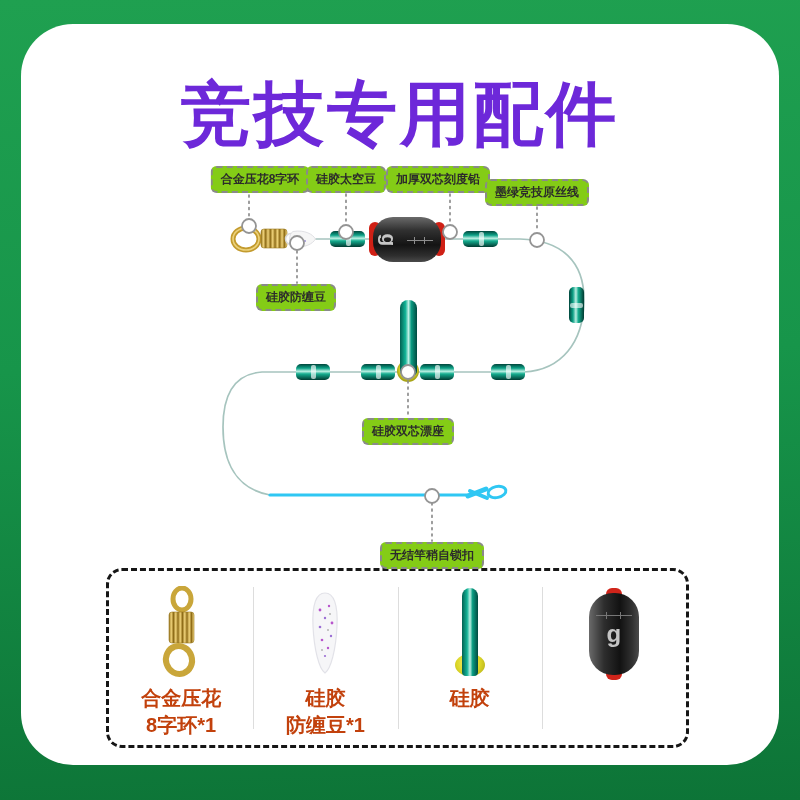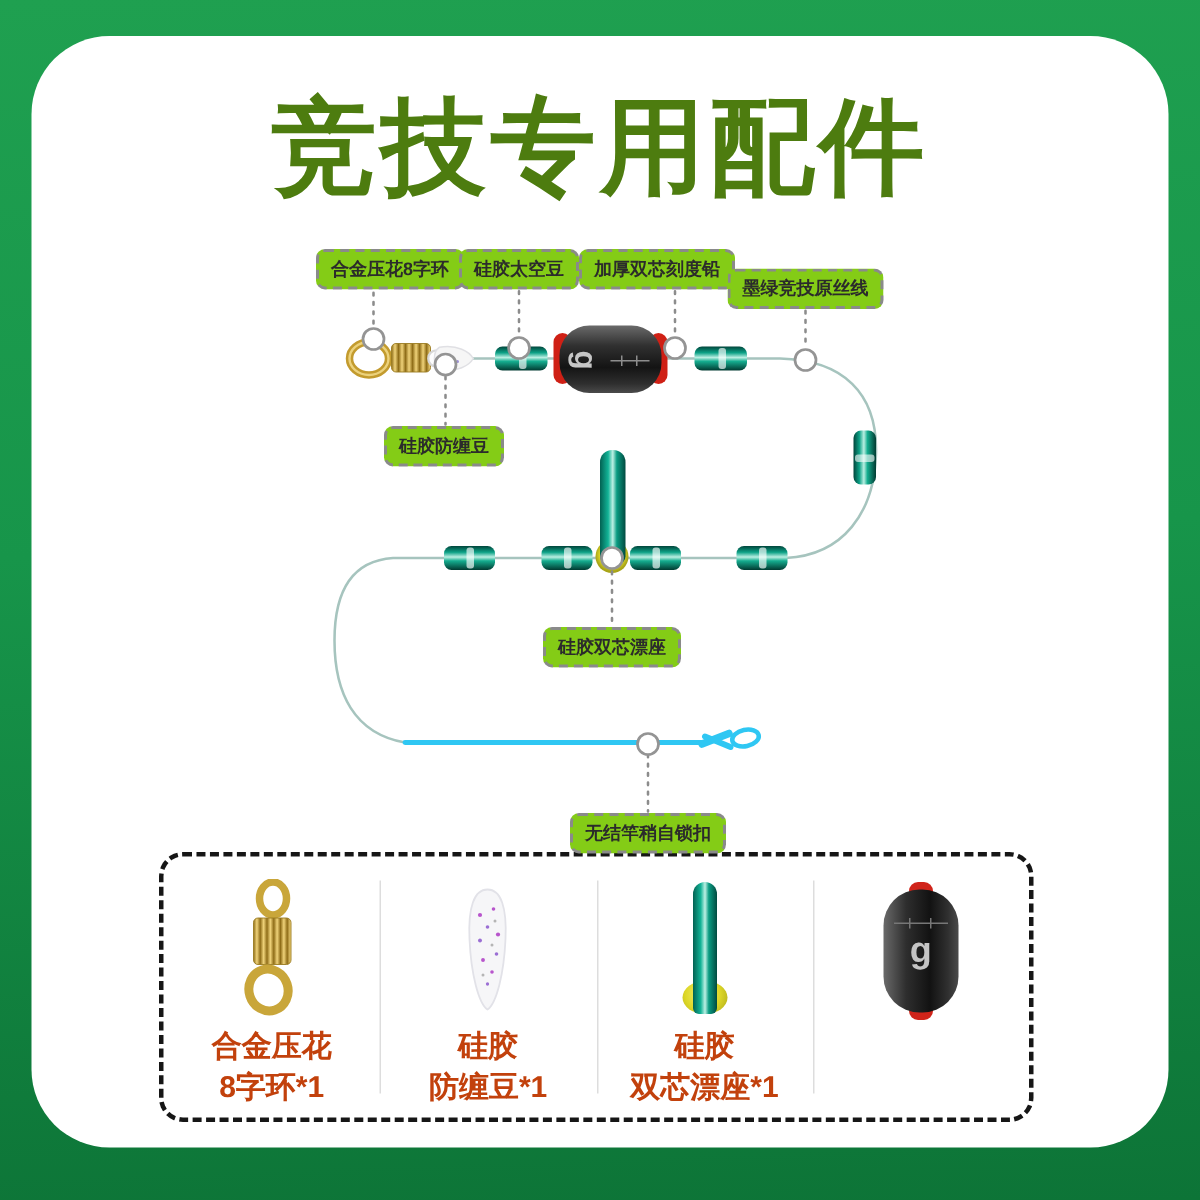--- a/index.html
+++ b/index.html
@@ -3,22 +3,22 @@
 <meta charset="utf-8">
 <style>
   html,body{margin:0;padding:0;}
   body{
     width:800px;height:800px;position:relative;overflow:hidden;
     background:linear-gradient(178deg,#1fa050 0%,#17954a 45%,#0d7437 100%);
     font-family:"Liberation Sans","DejaVu Sans",sans-serif;
   }
   .sheet{position:absolute;left:21px;top:24px;width:758px;height:741px;background:#fff;border-radius:52px;}
   .title{
-    position:absolute;left:0;top:52px;width:100%;text-align:center;
-    font-size:70px;font-weight:900;color:#4d7c0f;letter-spacing:3px;z-index:2;
+    position:absolute;left:0;top:68px;width:100%;text-align:center;
+    font-size:70px;font-weight:900;color:#6d28d9;letter-spacing:3px;z-index:2;
   }
   svg.layer{position:absolute;left:0;top:0;z-index:1;}
   svg.layer.top{z-index:3;}
   
   .lbl{
     position:absolute;transform:translateX(-50%);z-index:4;white-space:nowrap;
     background:#84cc16;border:2px dashed #8a8a8a;border-radius:6px;
     padding:3px 8px;font-size:12px;font-weight:700;color:#2b2b2b;
   }
   
@@ -221,21 +221,20 @@
 
   <div class="p-item">
     <div class="p-icon">
       <div class="icon-seat">
           <div class="ball"></div>
           <div class="tube"></div>
         </div>
     </div>
     <div class="p-label">
       <div>硅胶</div>
-        <div>双芯漂座*1</div>
     </div>
   </div>
 
 
   <div class="p-item">
     <div class="p-icon">
       <div class="icon-lead">
         <div class="knob t"></div>
           <div class="knob b"></div>
         <div class="body">

